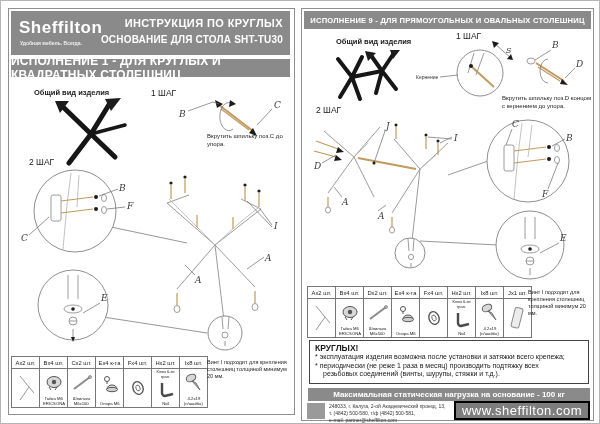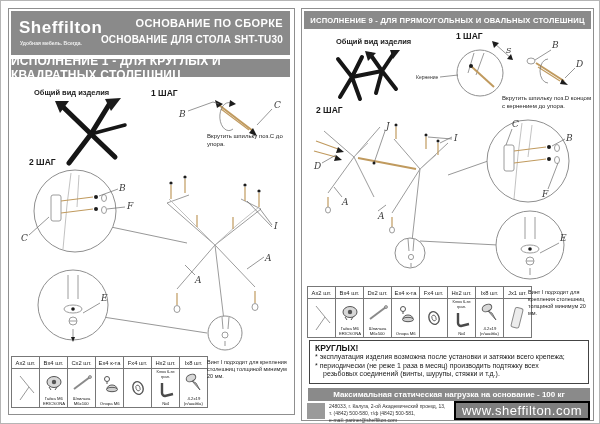--- a/index.html
+++ b/index.html
@@ -12,21 +12,21 @@
   .abs{position:absolute;box-sizing:border-box;}
   .band{background:#8a8a8a;color:#fff;}
   .hdr-band{left:2px;top:2px;width:279px;height:44px;}
   .logo{position:absolute;left:8px;top:7px;font-weight:bold;font-size:17px;letter-spacing:.5px;color:#fff;}
   .tagline{position:absolute;left:9px;top:29px;font-size:5px;font-weight:bold;color:#efefef;}
   .hdr-title{position:absolute;right:7px;top:6px;text-align:right;font-weight:bold;}
   .hdr-title .t1{font-size:11px;letter-spacing:.4px;}
   .hdr-title .t2{font-size:10px;margin-top:5px;letter-spacing:.2px;}
   .secbar{height:18px;font-weight:bold;font-size:12px;display:flex;align-items:center;justify-content:center;letter-spacing:.2px;}
   .lbl-bold{font-weight:bold;font-size:7.5px;}
-  .steplbl{font-weight:bold;font-size:8.5px;}
+  .steplbl{font-weight:normal;font-size:8.5px;}
   .note{font-size:6px;line-height:1.25;color:#222;}
   .tinynote{font-size:5.5px;line-height:1.25;color:#222;}
   
   .ptable{display:flex;}
   .pcell{width:27px;border:1px solid #777;border-left:none;display:flex;flex-direction:column;background:#fff;}
   .pcell:first-child{border-left:1px solid #777;}
   .pcell-h{height:11px;border-bottom:1px solid #777;font-size:5.8px;display:flex;align-items:center;justify-content:center;white-space:nowrap;}
   .pcell-b{flex:1;display:flex;flex-direction:column;align-items:center;justify-content:flex-end;padding:1px 0;}
   .pcell-b svg{margin:auto;}
   .pname{font-size:4.6px;line-height:1.1;text-align:center;color:#222;white-space:nowrap;transform:scale(.92);}
@@ -55,21 +55,21 @@
 <body>
 
 <div class="page">
 
   <div class="col col-left">
 
     <div class="abs band hdr-band">
       <div class="logo">Sheffilton</div>
       <div class="tagline">Удобная мебель. Всегда.</div>
       <div class="hdr-title">
-        <div class="t1">ОСНОВАНИЕ ПО СБОРКЕ</div>
+        <div class="t1">ИНСТРУКЦИЯ ПО КРУГЛЫХ</div>
         <div class="t2">ОСНОВАНИЕ ДЛЯ СТОЛА SHT-TU30</div>
       </div>
     </div>
 
     <div class="abs band secbar" style="left:2px;top:50px;width:279px;">ИСПОЛНЕНИЕ 1 - ДЛЯ КРУГЛЫХ И КВАДРАТНЫХ СТОЛЕШНИЦ</div>
 
     <div class="abs lbl-bold" style="left:25px;top:79px;">Общий вид изделия</div>
 
     <svg class="abs" style="left:38px;top:88px;" width="86" height="72" viewBox="0 0 86 72">
       <path d="M44 37 L14 8" stroke="#161616" stroke-width="5" stroke-linecap="round"></path>

